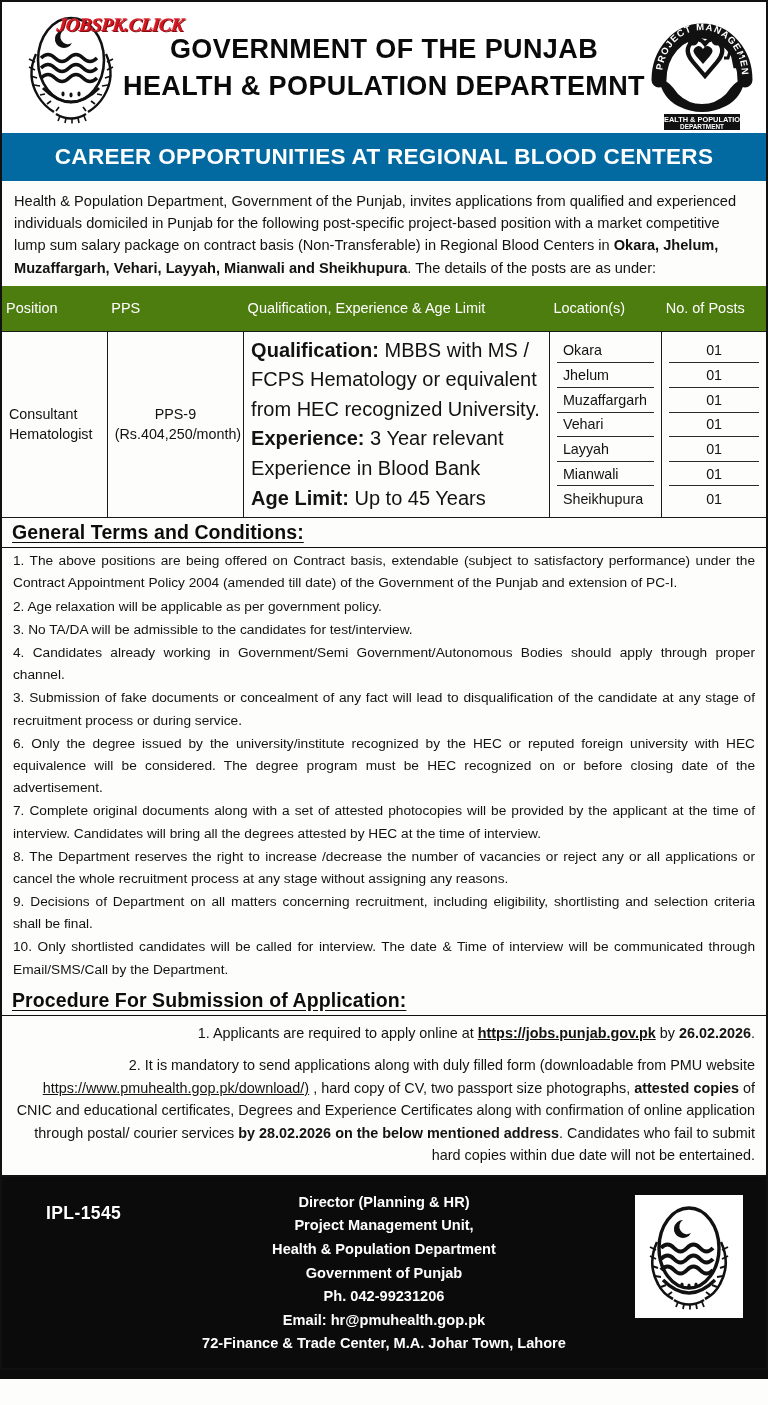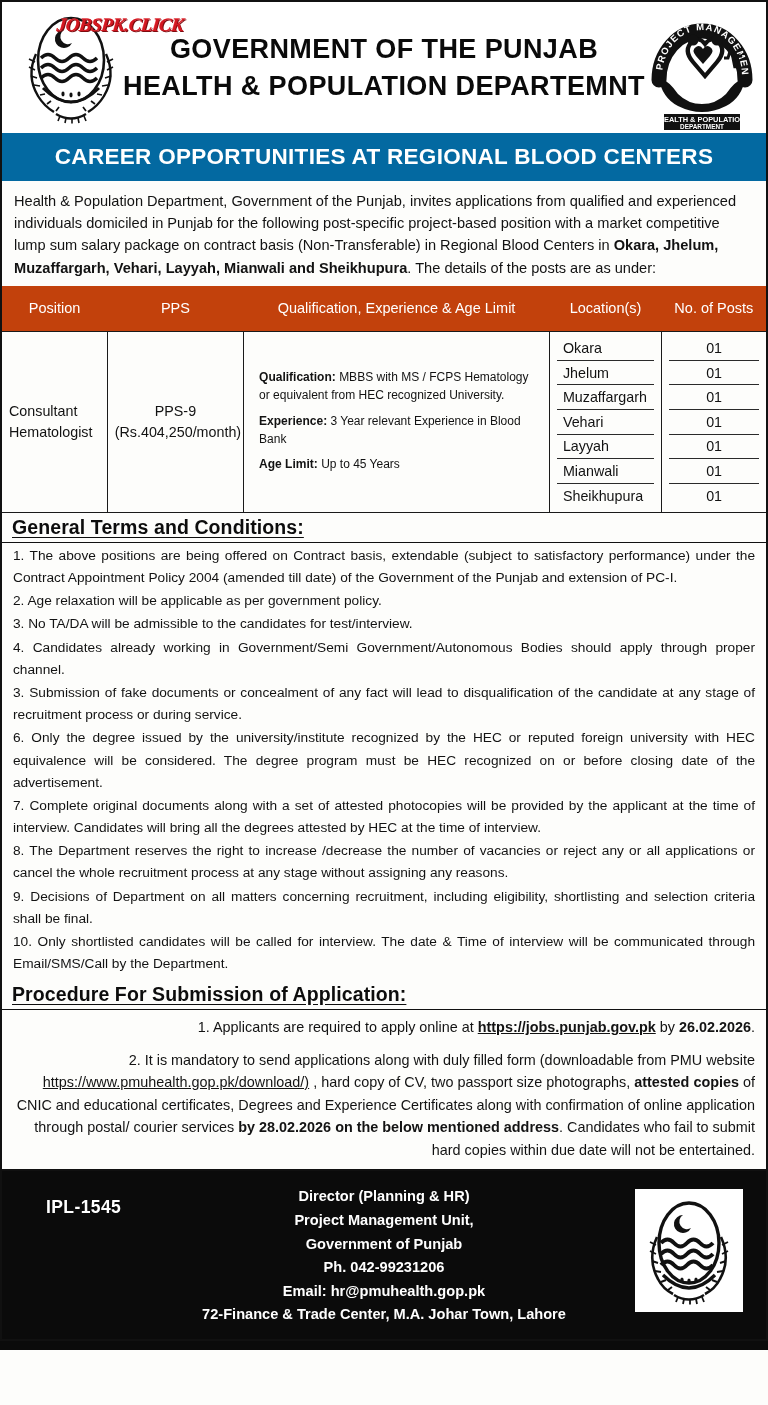--- a/index.html
+++ b/index.html
@@ -102,44 +102,44 @@
 
   
   table.posts{
     width:100%;
     border-collapse:collapse;
     table-layout:fixed;
     border-left:2px solid #111;
     border-right:2px solid #111;
   }
   table.posts thead th{
-    background:#c2410c;
+    background:#4d7c0f;
     color:#fff;
     font-size:14.5px;
     font-weight:normal;
     padding:14px 4px 15px;
-    text-align:center;
+    text-align:left;
     vertical-align:middle;
     border:none;
   }
   table.posts td{
     border:1px solid #1a1a1a;
     font-size:14.3px;
     color:#121212;
     vertical-align:middle;
     padding:4px 7px;
     box-sizing:border-box;
   }
   td.cell-position{text-align:left; padding-left:12px; line-height:1.45;}
   td.cell-pps{text-align:center; line-height:1.45;}
   td.cell-qual{text-align:left; padding:6px 8px 6px 10px;}
   td.cell-qual .qline{
     line-height:1.48;
-    font-size:12px;
-    margin:8px;
+    font-size:20px;
+    margin:0;
   }
   td.cell-qual b{font-weight:bold;}
   td.cell-loclist, td.cell-countlist{padding:0; vertical-align:top;}
   table.sub{
     width:100%;
     border-collapse:collapse;
     table-layout:fixed;
   }
   table.sub td{
     border:none;
@@ -421,20 +421,21 @@
       <p class="item"><span>1. Applicants are required to apply online at </span><b class="ulink">https://jobs.punjab.gov.pk</b><span> by </span><b>26.02.2026</b><span>.</span></p>
       <p class="item"><span>2. It is mandatory to send applications along with duly filled form (downloadable from PMU website </span><span class="ulink">https://www.pmuhealth.gop.pk/download/)</span><span> , hard copy of CV, two passport size photographs, </span><b>attested copies</b><span> of CNIC and educational certificates, Degrees and Experience Certificates along with confirmation of online application through postal/ courier services </span><b>by 28.02.2026 on the below mentioned address</b><span>. Candidates who fail to submit hard copies within due date will not be entertained.</span></p>
     </div>
   </div>
 
   <div class="footer">
     <div class="ipl">IPL-1545</div>
     <div class="foot-addr" id="foot-addr">
         <div class="ln">Director (Planning &amp; HR)</div>
         <div class="ln">Project Management Unit,</div>
+        <div class="ln">Health &amp; Population Department</div>
         <div class="ln">Government of Punjab</div>
         <div class="ln">Ph. 042-99231206</div>
         <div class="ln">Email: hr@pmuhealth.gop.pk</div>
         <div class="ln">72-Finance &amp; Trade Center, M.A. Johar Town, Lahore</div>
       </div>
     <div class="foot-crest">
       <svg viewBox="0 0 96 112" width="96" height="112" aria-hidden="true">
         <ellipse cx="48" cy="48" rx="30" ry="40" fill="#fff" stroke="#111" stroke-width="3.4"></ellipse>
         <path d="M42 20 a9 9 0 1 0 8 13 a7.2 7.2 0 1 1 -8 -13 z" fill="#111"></path>
         <path d="M20 48 q6.5 -7 13 0 t13 0 t13 0 t13 0" fill="none" stroke="#111" stroke-width="4"></path>

